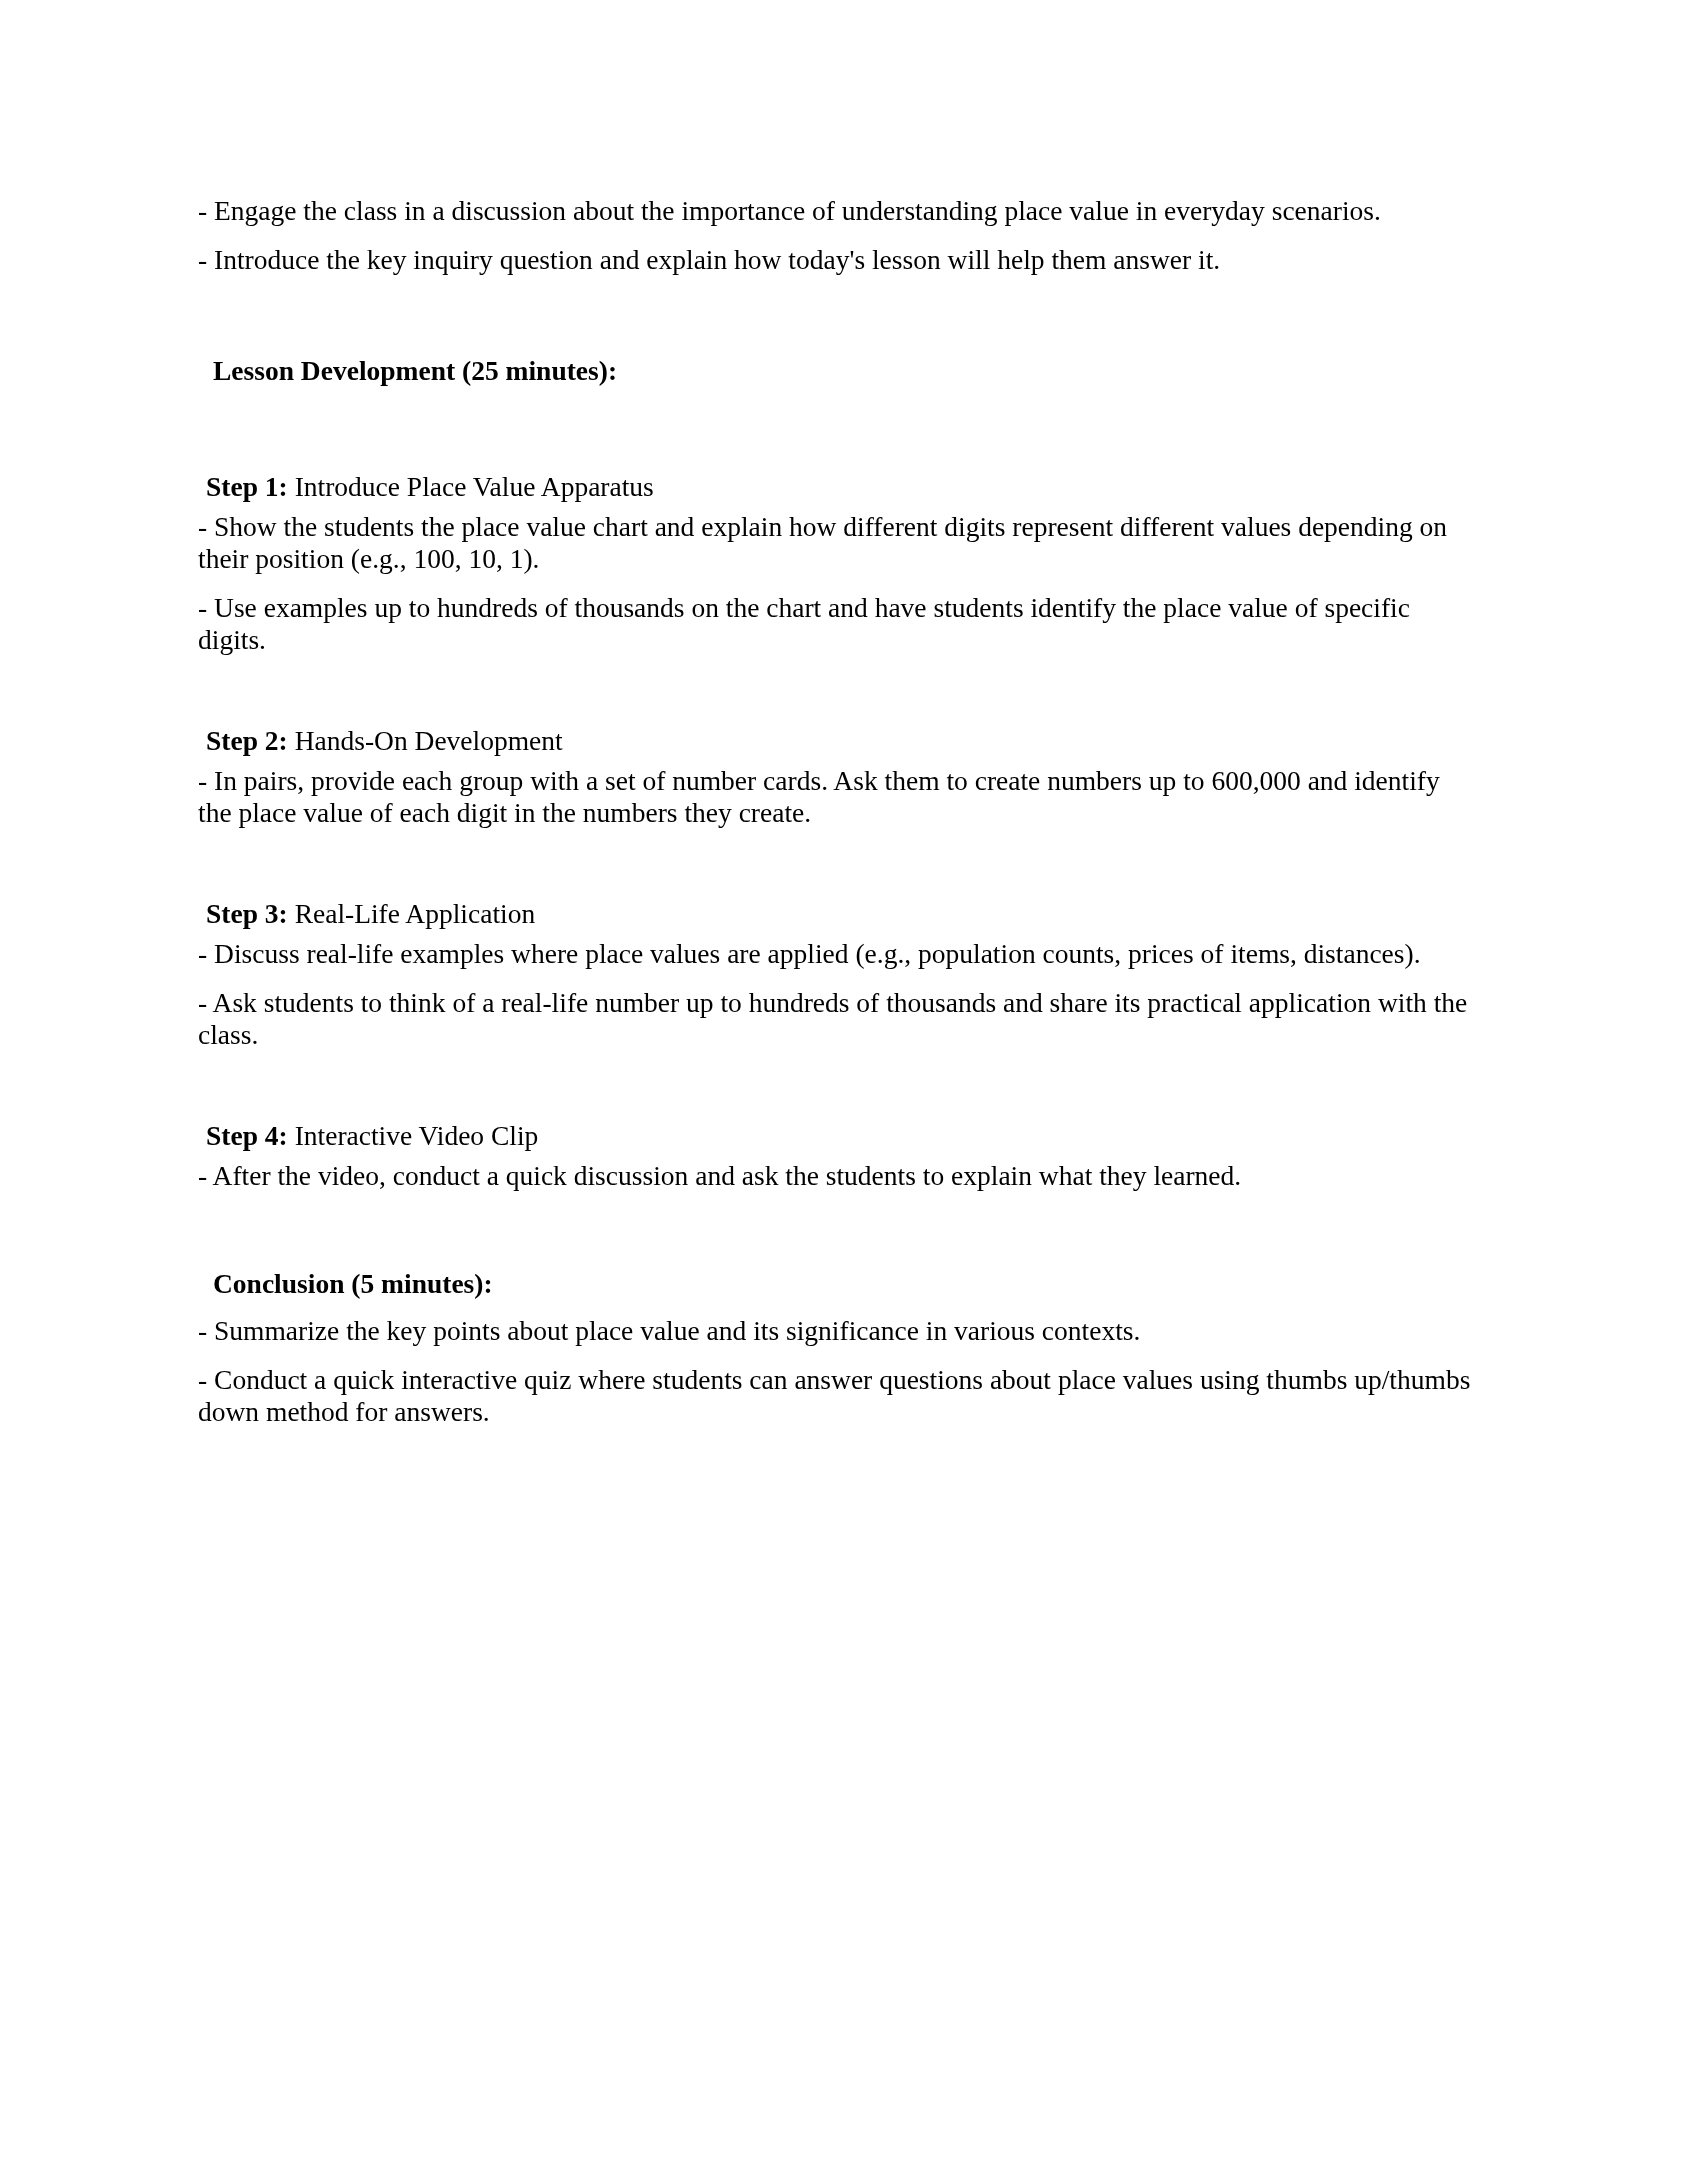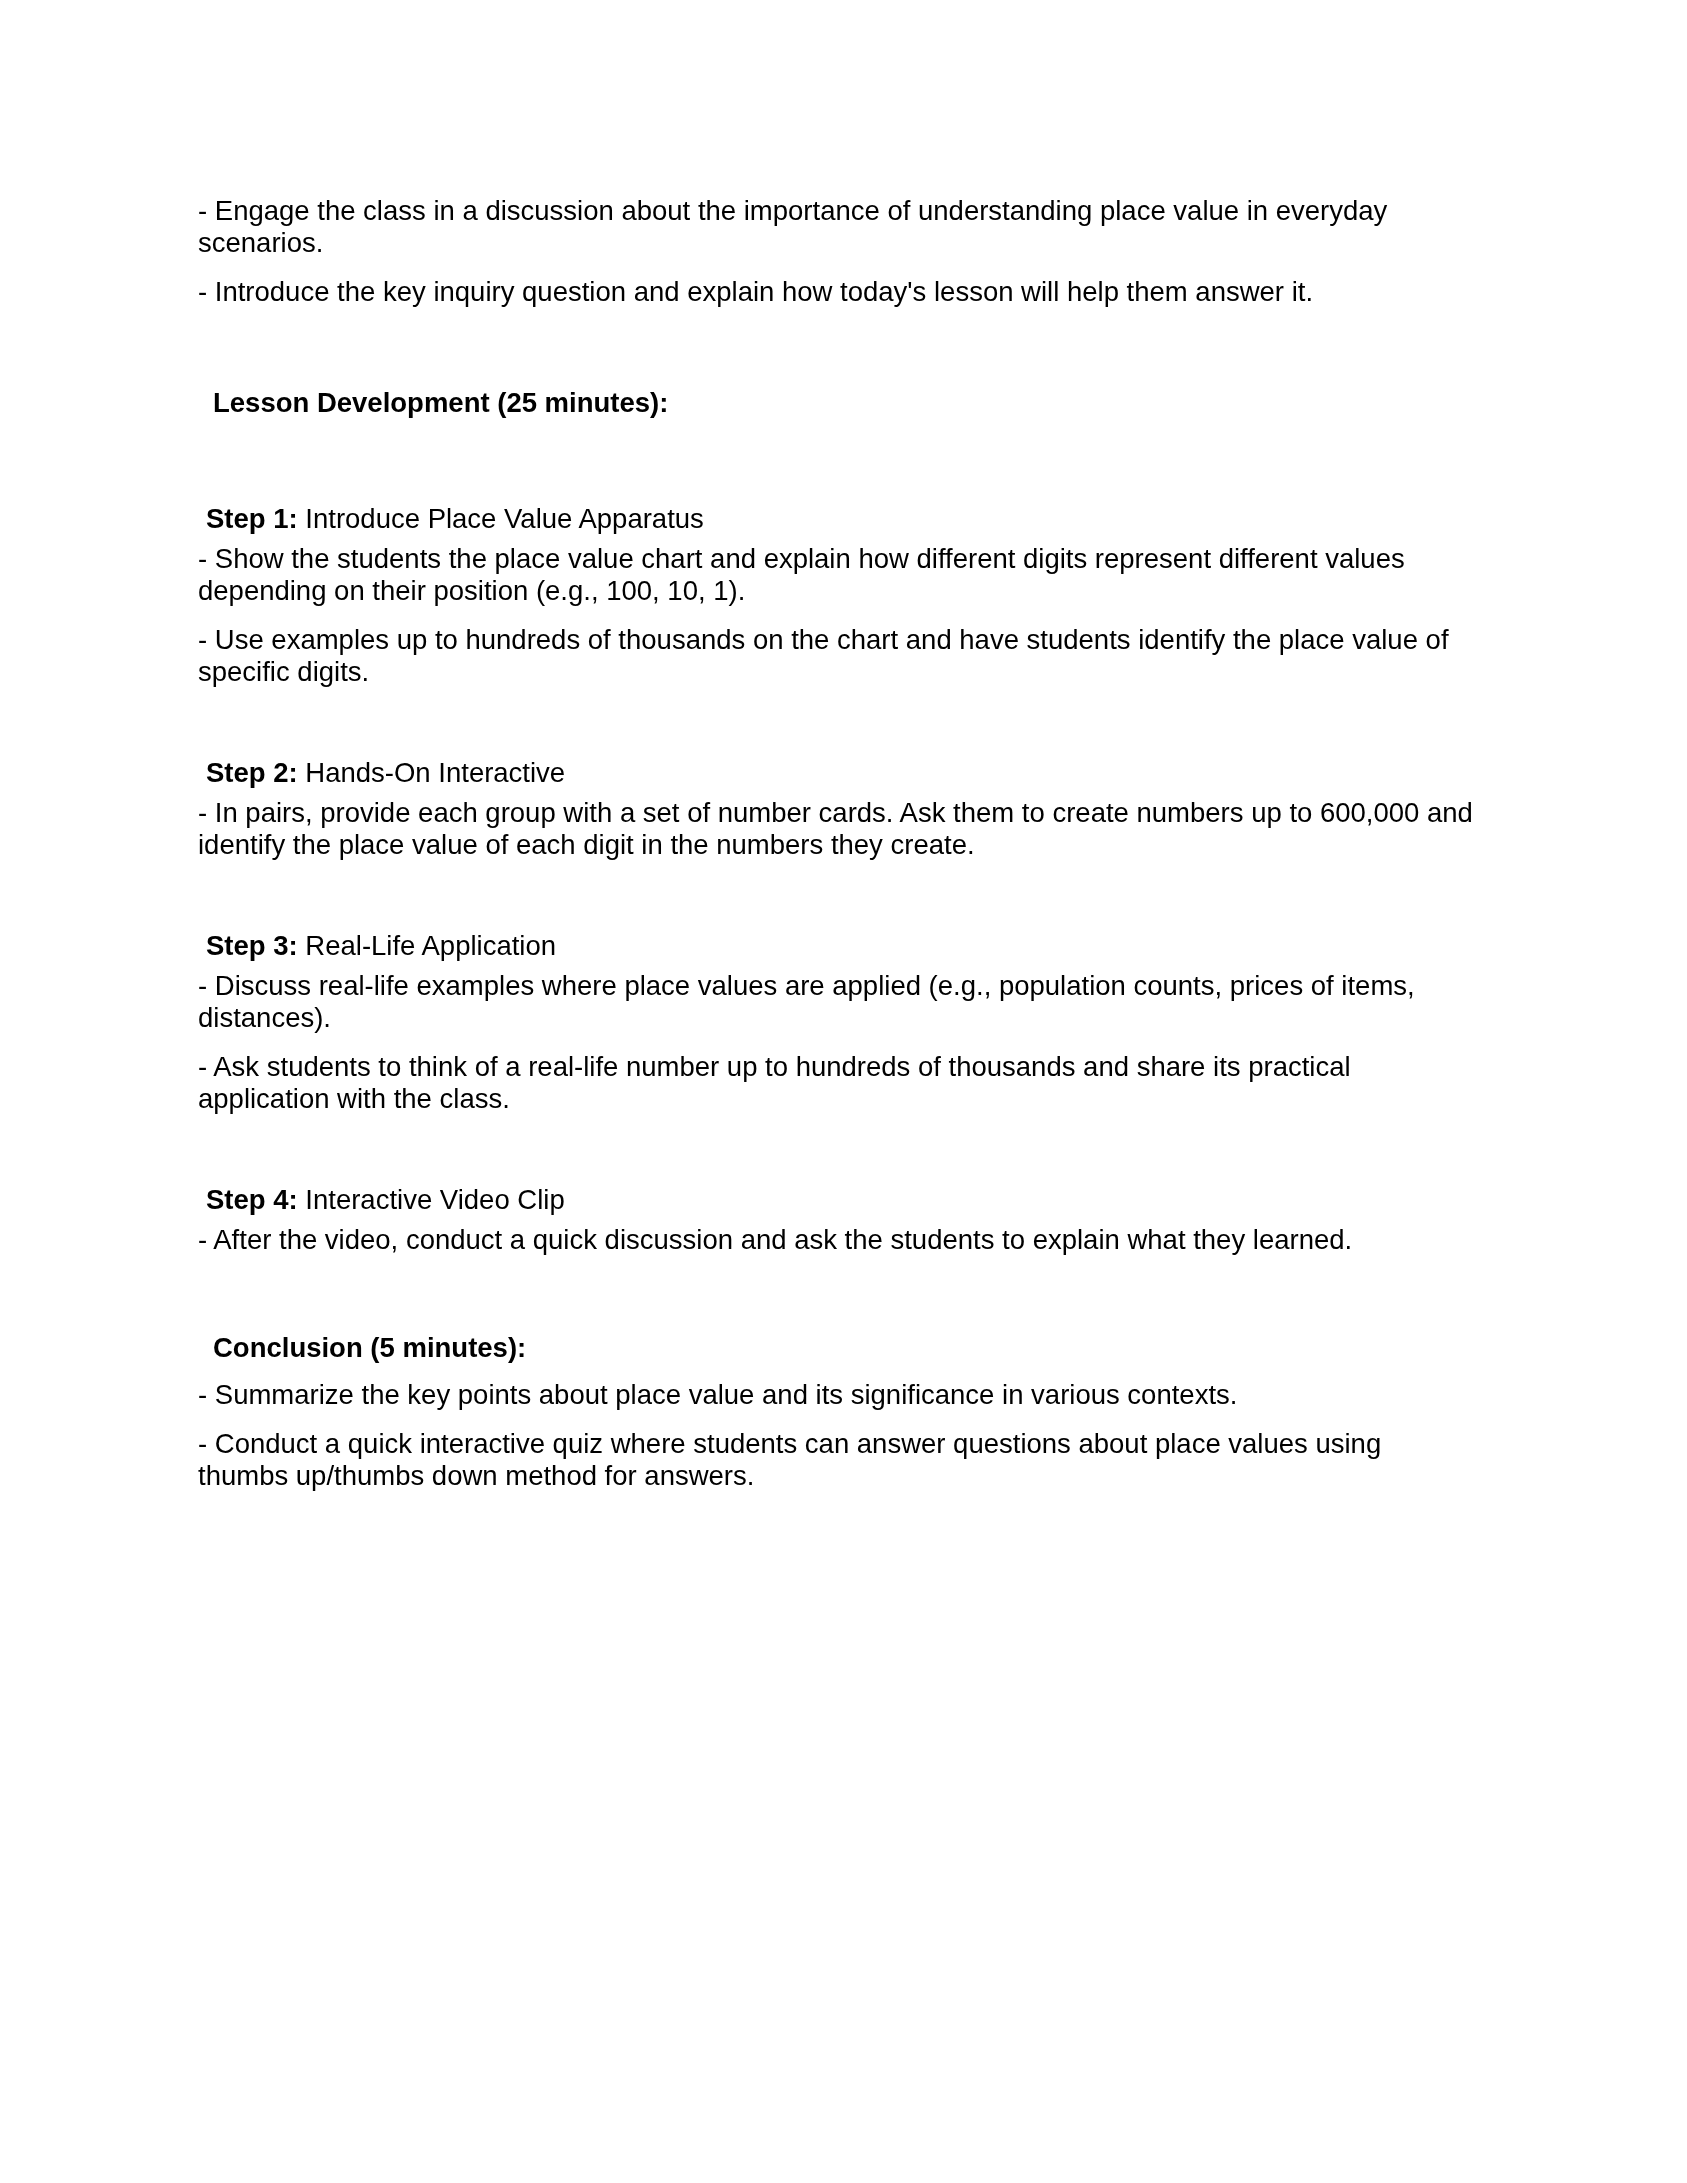--- a/index.html
+++ b/index.html
@@ -8,21 +8,21 @@
     padding: 0;
     background: #ffffff;
   }
   .page {
     position: relative;
     width: 1687px;
     height: 2183px;
     background: #ffffff;
     box-sizing: border-box;
     padding: 195px 208px 0 198px;
-    font-family: Liberation Sans, sans-serif;
+    font-family: Liberation Serif, serif;
     color: #000000;
     overflow: hidden;
   }
   .doc-body {
     width: 1280px;
   }
   p.para {
     margin: 0 0 0 0;
     font-size: 27.5px;
     line-height: 32px;
@@ -80,21 +80,21 @@
 
     <div>
       <p class="step-head"><span class="lead">Step 1:</span><span> Introduce Place Value Apparatus</span></p>
       <p class="para after-head">- Show the students the place value chart and explain how different digits represent different values depending on their position (e.g., 100, 10, 1).</p>
       <p class="para">- Use examples up to hundreds of thousands on the chart and have students identify the place value of specific digits.</p>
     </div>
 
     <div class="step-gap"></div>
 
     <div>
-      <p class="step-head"><span class="lead">Step 2:</span><span> Hands-On Interactive</span></p>
+      <p class="step-head"><span class="lead">Step 2:</span><span> Hands-On Development</span></p>
       <p class="para after-head">- In pairs, provide each group with a set of number cards. Ask them to create numbers up to 600,000 and identify the place value of each digit in the numbers they create.</p>
     </div>
 
     <div class="step-gap"></div>
 
     <div>
       <p class="step-head"><span class="lead">Step 3:</span><span> Real-Life Application</span></p>
       <p class="para after-head">- Discuss real-life examples where place values are applied (e.g., population counts, prices of items, distances).</p>
       <p class="para">- Ask students to think of a real-life number up to hundreds of thousands and share its practical application with the class.</p>
     </div>

